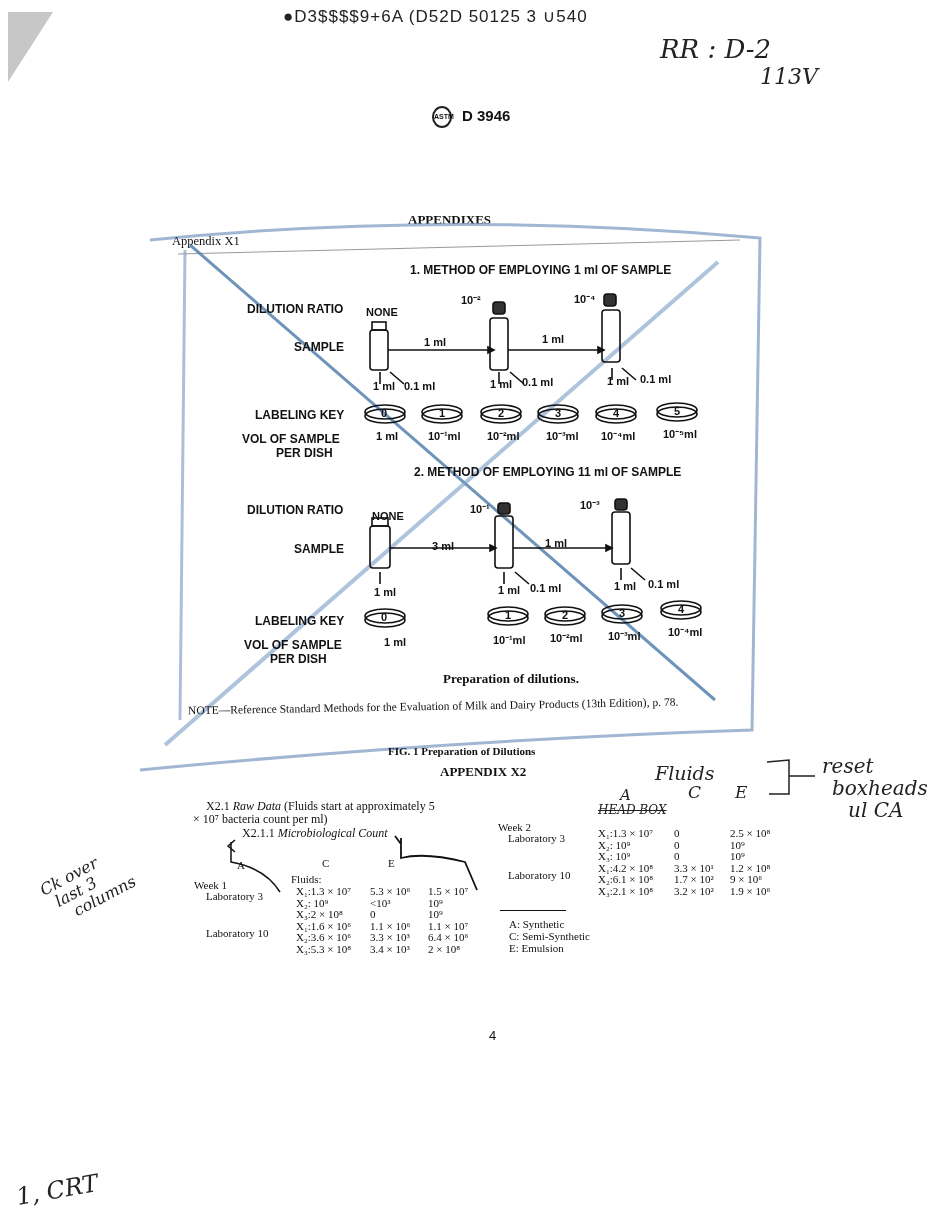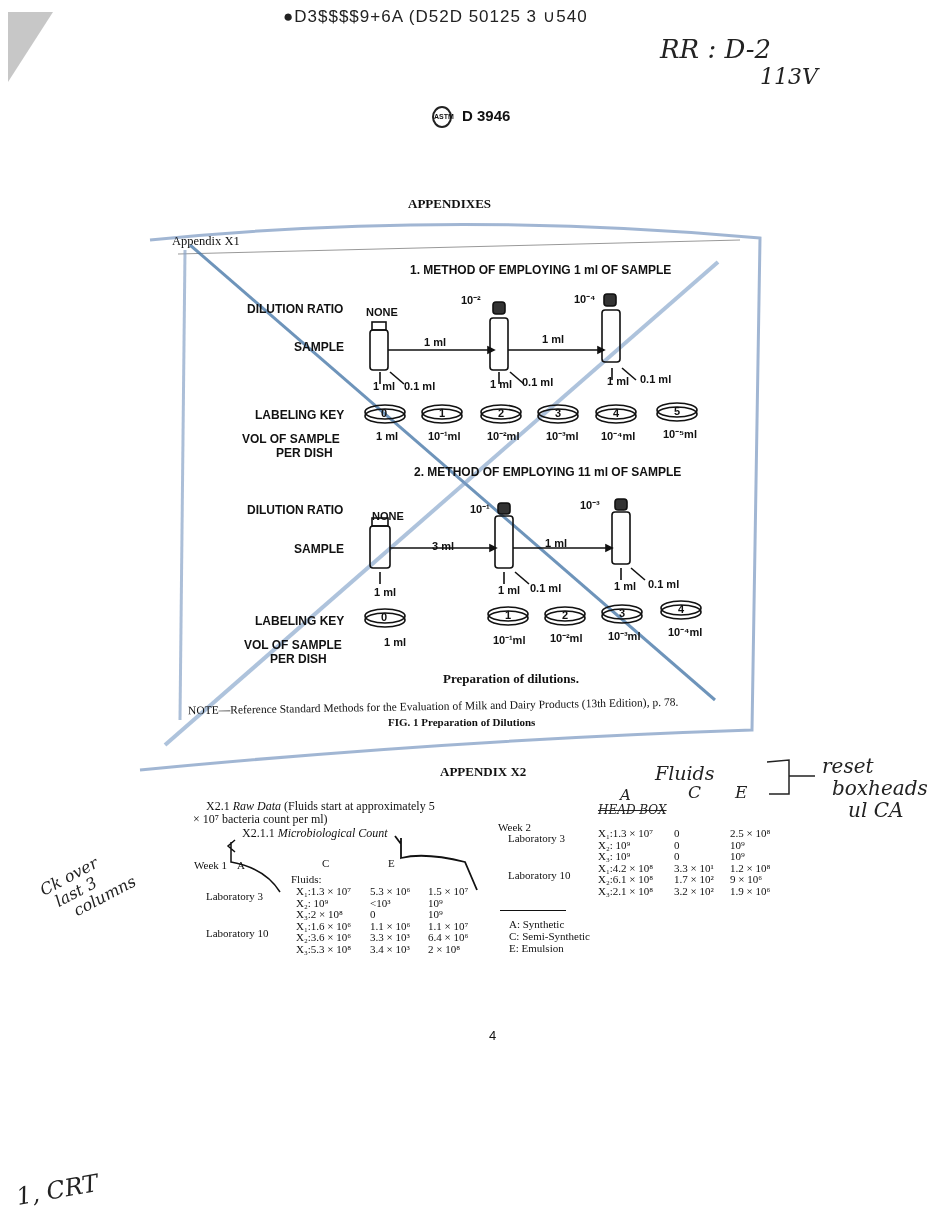--- a/index.html
+++ b/index.html
@@ -29,21 +29,21 @@
 
 <div class="abs faxline">●D3$$$$9+6A  (D52D 50125 3 ∪540</div>
 
 <div class="abs hand" style="left:660px;top:34px;font-size:26px;">RR : D-2</div>
 <div class="abs hand" style="left:760px;top:64px;font-size:22px;">113V</div>
 
 <div class="abs header sans">
   <span class="logo">ASTM</span><span>D 3946</span>
 </div>
 
-<div class="abs title-center" style="left:408px;top:196px;">APPENDIXES</div>
+<div class="abs title-center" style="left:408px;top:212px;">APPENDIXES</div>
 
 <svg class="abs" style="left:0;top:0;" width="950" height="780">
 
   <path d="M150 240 Q 450 210 760 238 L 752 730 Q 450 740 140 770" fill="none" stroke="#8aa4c8" stroke-width="3" opacity=".8"></path>
   <line x1="178" y1="254" x2="740" y2="240" stroke="#999" stroke-width="1"></line>
   <line x1="185" y1="250" x2="180" y2="720" stroke="#8aa4c8" stroke-width="3" opacity=".7"></line>
 
   <line x1="190" y1="245" x2="715" y2="700" stroke="#4a7aaa" stroke-width="3" opacity=".8"></line>
   <line x1="718" y1="262" x2="165" y2="745" stroke="#7a9cc6" stroke-width="4" opacity=".6"></line>
 
@@ -170,21 +170,21 @@
 <div class="abs small" style="left:678px;top:603px;">4</div>
 
 <div class="abs small" style="left:384px;top:636px;">1 ml</div>
 <div class="abs small" style="left:493px;top:632px;">10⁻¹ml</div>
 <div class="abs small" style="left:550px;top:630px;">10⁻²ml</div>
 <div class="abs small" style="left:608px;top:628px;">10⁻³ml</div>
 <div class="abs small" style="left:668px;top:624px;">10⁻⁴ml</div>
 
 <div class="abs" style="left:443px;top:671px;font-weight:bold;font-size:13px;">Preparation of dilutions.</div>
 <div class="abs note" style="left:188px;top:700px;transform:rotate(-1deg);">NOTE—Reference Standard Methods for the Evaluation of Milk and Dairy Products (13th Edition), p. 78.</div>
-<div class="abs" style="left:388px;top:716px;font-weight:bold;font-size:11px;">FIG. 1   Preparation of Dilutions</div>
+<div class="abs" style="left:388px;top:745px;font-weight:bold;font-size:11px;">FIG. 1   Preparation of Dilutions</div>
 
 <div class="abs title-center" style="left:440px;top:764px;">APPENDIX X2</div>
 
 <div class="abs x2" style="left:206px;top:799px;">
   <span>X2.1</span>
   <i>Raw Data</i>
   <span>(Fluids start at approximately 5</span>
 </div>
 <div class="abs x2" style="left:193px;top:812px;">× 10⁷ bacteria count per ml)</div>
 <div class="abs x2" style="left:206px;top:826px;margin-left:36px;">
@@ -195,21 +195,21 @@
 <div class="abs cell" style="left:291px;top:846px;margin-top:28px;">Fluids:</div>
 <div class="abs cell" style="left:237px;top:860px;">A</div>
 <div class="abs cell" style="left:322px;top:858px;">C</div>
 <div class="abs cell" style="left:388px;top:858px;">E</div>
 
 <svg class="abs" style="left:225px;top:832px;" width="260" height="70">
   <path d="M10 8 L3 14 L10 20 M6 10 L6 30 Q 40 36 55 60" fill="none" stroke="#111" stroke-width="1.5"></path>
   <path d="M170 4 L176 12 M176 6 L176 26 Q 200 20 240 30 L 252 58" fill="none" stroke="#111" stroke-width="1.8"></path>
 </svg>
 
-<div class="abs cell" style="left:194px;top:860px;">Week 1</div>
+<div class="abs cell" style="left:194px;top:880px;">Week 1</div>
 <div class="abs cell" style="left:206px;top:891px;">Laboratory 3</div>
 <div class="abs cell" style="left:206px;top:928px;">Laboratory 10</div>
 
 <div class="abs cell" style="left:296px;top:886px;">
   <div><span style="display:inline-block;width:74px">X₁:1.3 × 10⁷</span><span style="display:inline-block;width:58px">5.3 × 10⁶</span><span>1.5 × 10⁷</span></div>
   <div><span style="display:inline-block;width:74px">X₂:  10⁹</span><span style="display:inline-block;width:58px">&lt;10³</span><span>10⁹</span></div>
   <div><span style="display:inline-block;width:74px">X₃:2 × 10⁸</span><span style="display:inline-block;width:58px">0</span><span>10⁹</span></div>
   <div><span style="display:inline-block;width:74px">X₁:1.6 × 10⁶</span><span style="display:inline-block;width:58px">1.1 × 10⁶</span><span>1.1 × 10⁷</span></div>
   <div><span style="display:inline-block;width:74px">X₂:3.6 × 10⁶</span><span style="display:inline-block;width:58px">3.3 × 10³</span><span>6.4 × 10⁶</span></div>
   <div><span style="display:inline-block;width:74px">X₃:5.3 × 10⁸</span><span style="display:inline-block;width:58px">3.4 × 10³</span><span>2 × 10⁸</span></div>

